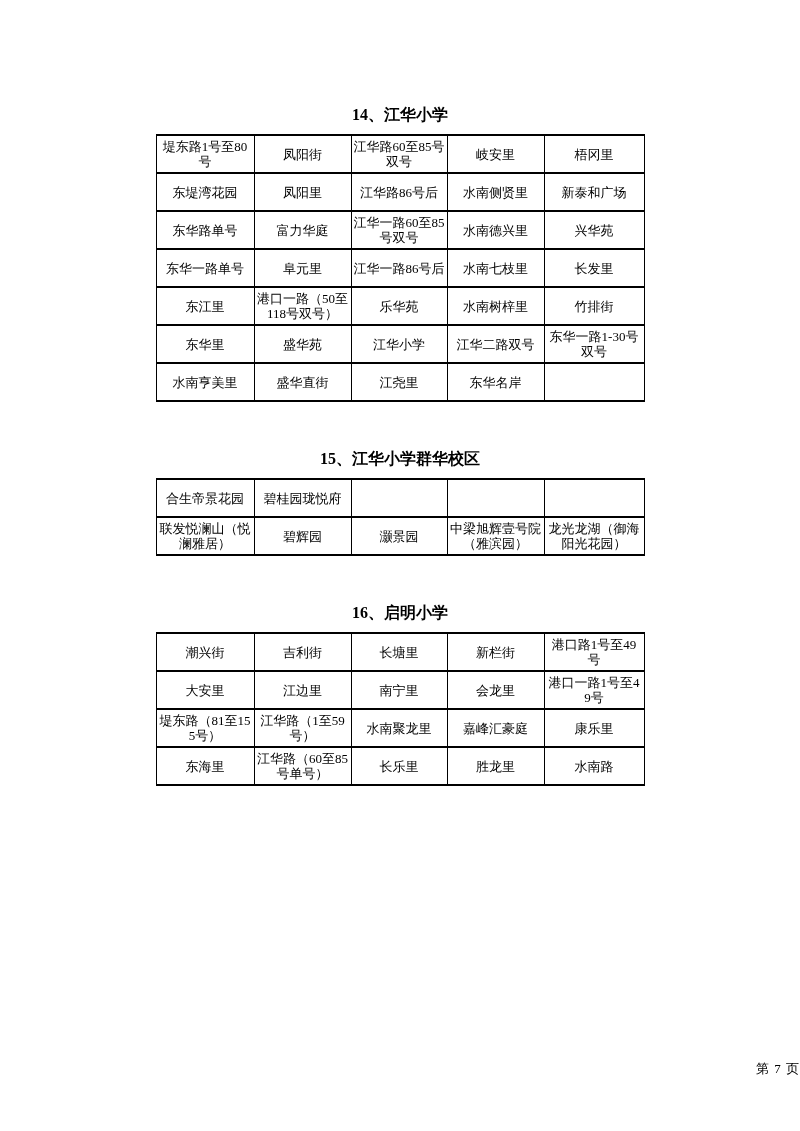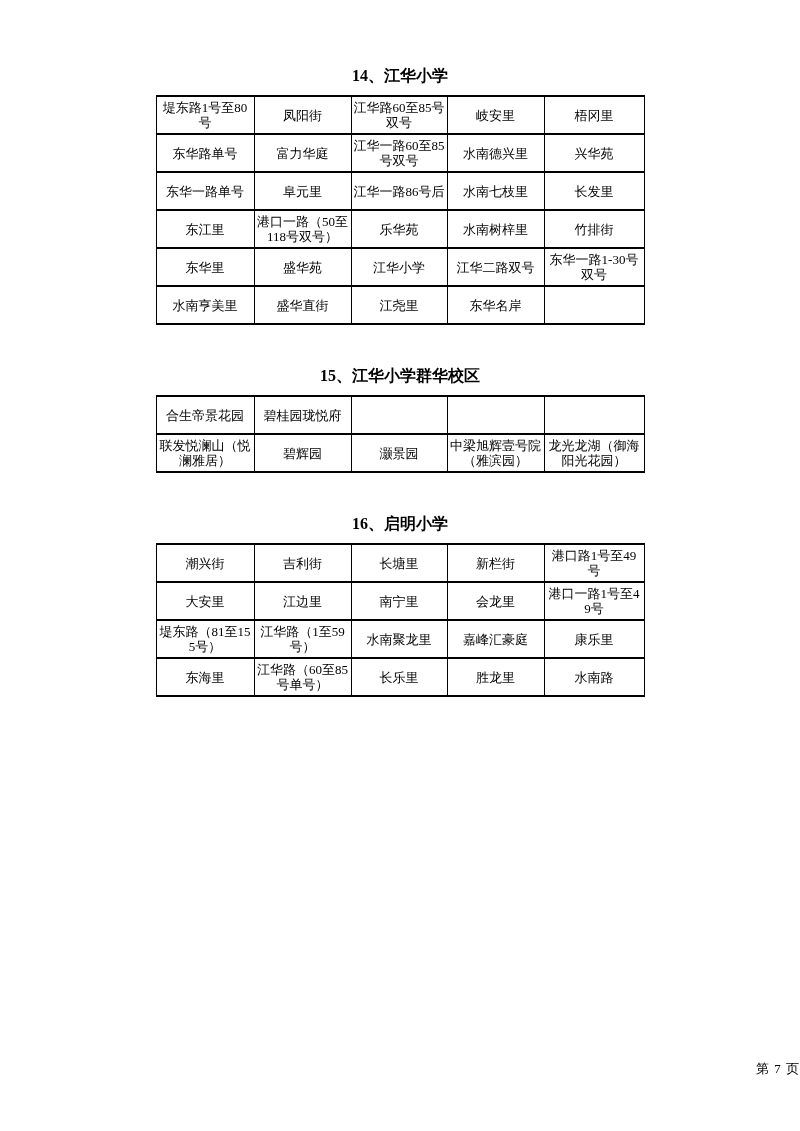--- a/index.html
+++ b/index.html
@@ -13,24 +13,24 @@
     color: #000000;
     overflow: hidden;
   }
   .block { text-align: center; }
   .title {
     font-size: 16px;
     font-weight: bold;
     line-height: 20px;
     margin: 0 0 9px 0;
   }
-  .block-1 .title { padding-top: 66px; }
+  .block-1 .title { padding-top: 105px; }
   .block-2 .title, .block-3 .title { padding-top: 39px; }
   table.grid {
-    margin: 2px auto;
+    margin: 8px auto;
     border-collapse: collapse;
     table-layout: fixed;
     width: 488px;
   }
   table.grid td {
     border-left: 1px solid #000;
     border-right: 1px solid #000;
     border-top: 2px solid #000;
     border-bottom: 2px solid #000;
     height: 34px;
@@ -69,20 +69,27 @@
       </colgroup>
     <tbody>
           <tr>
             <td>堤东路1号至80号</td>
             <td>凤阳街</td>
             <td>江华路60至85号双号</td>
             <td>岐安里</td>
             <td>梧冈里</td>
           </tr>
           <tr>
+            <td>东堤湾花园</td>
+            <td>凤阳里</td>
+            <td>江华路86号后</td>
+            <td>水南侧贤里</td>
+            <td>新泰和广场</td>
+          </tr>
+          <tr>
             <td>东华路单号</td>
             <td>富力华庭</td>
             <td>江华一路60至85号双号</td>
             <td>水南德兴里</td>
             <td>兴华苑</td>
           </tr>
           <tr>
             <td>东华一路单号</td>
             <td>阜元里</td>
             <td>江华一路86号后</td>

